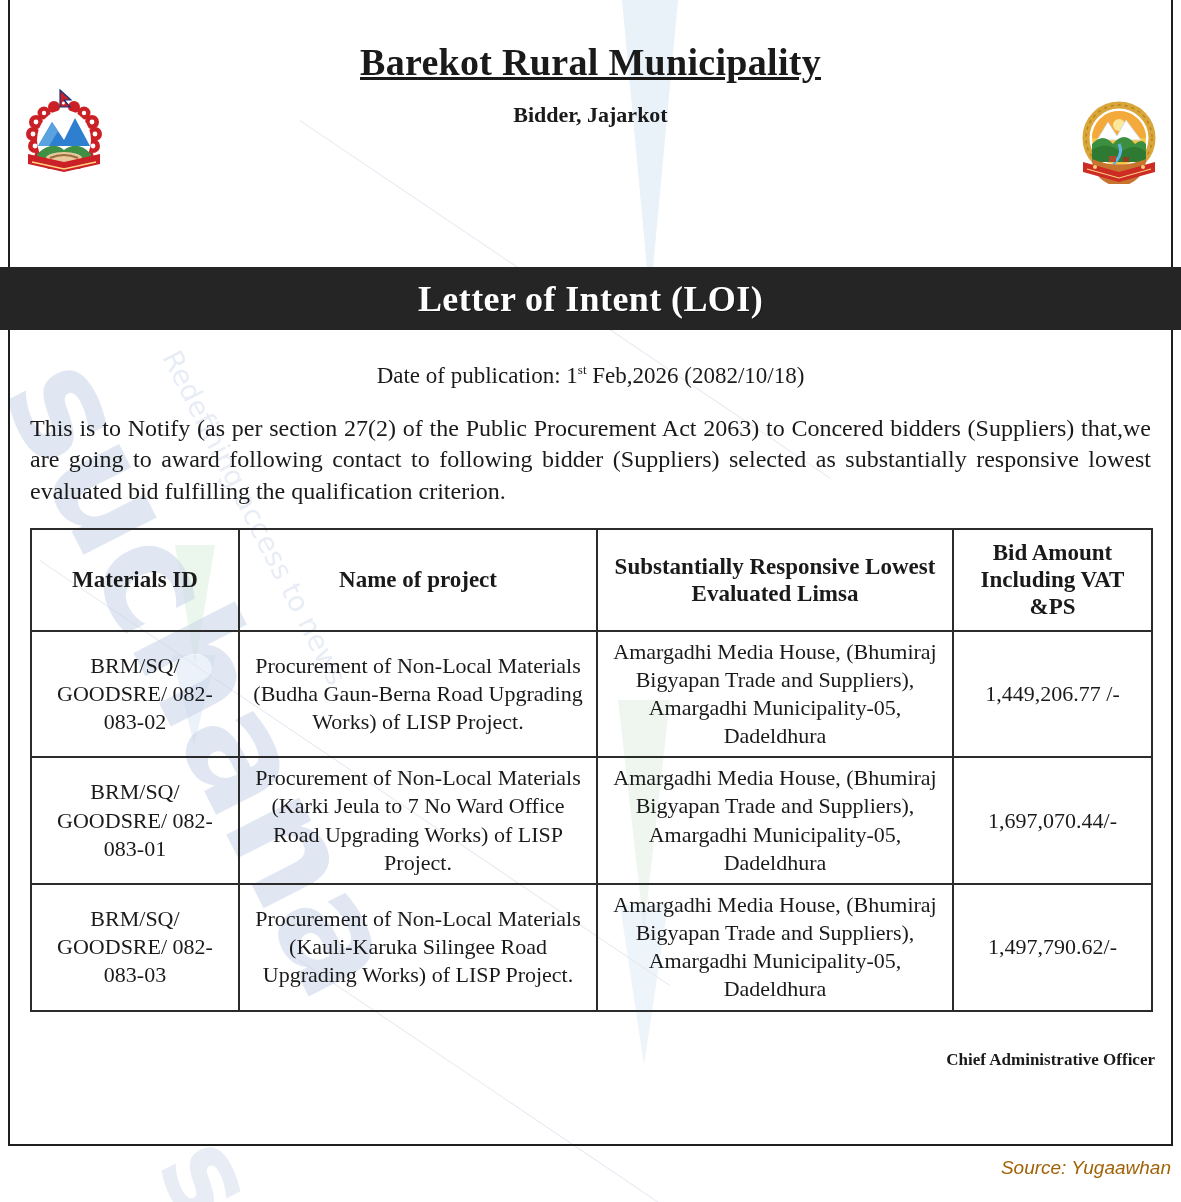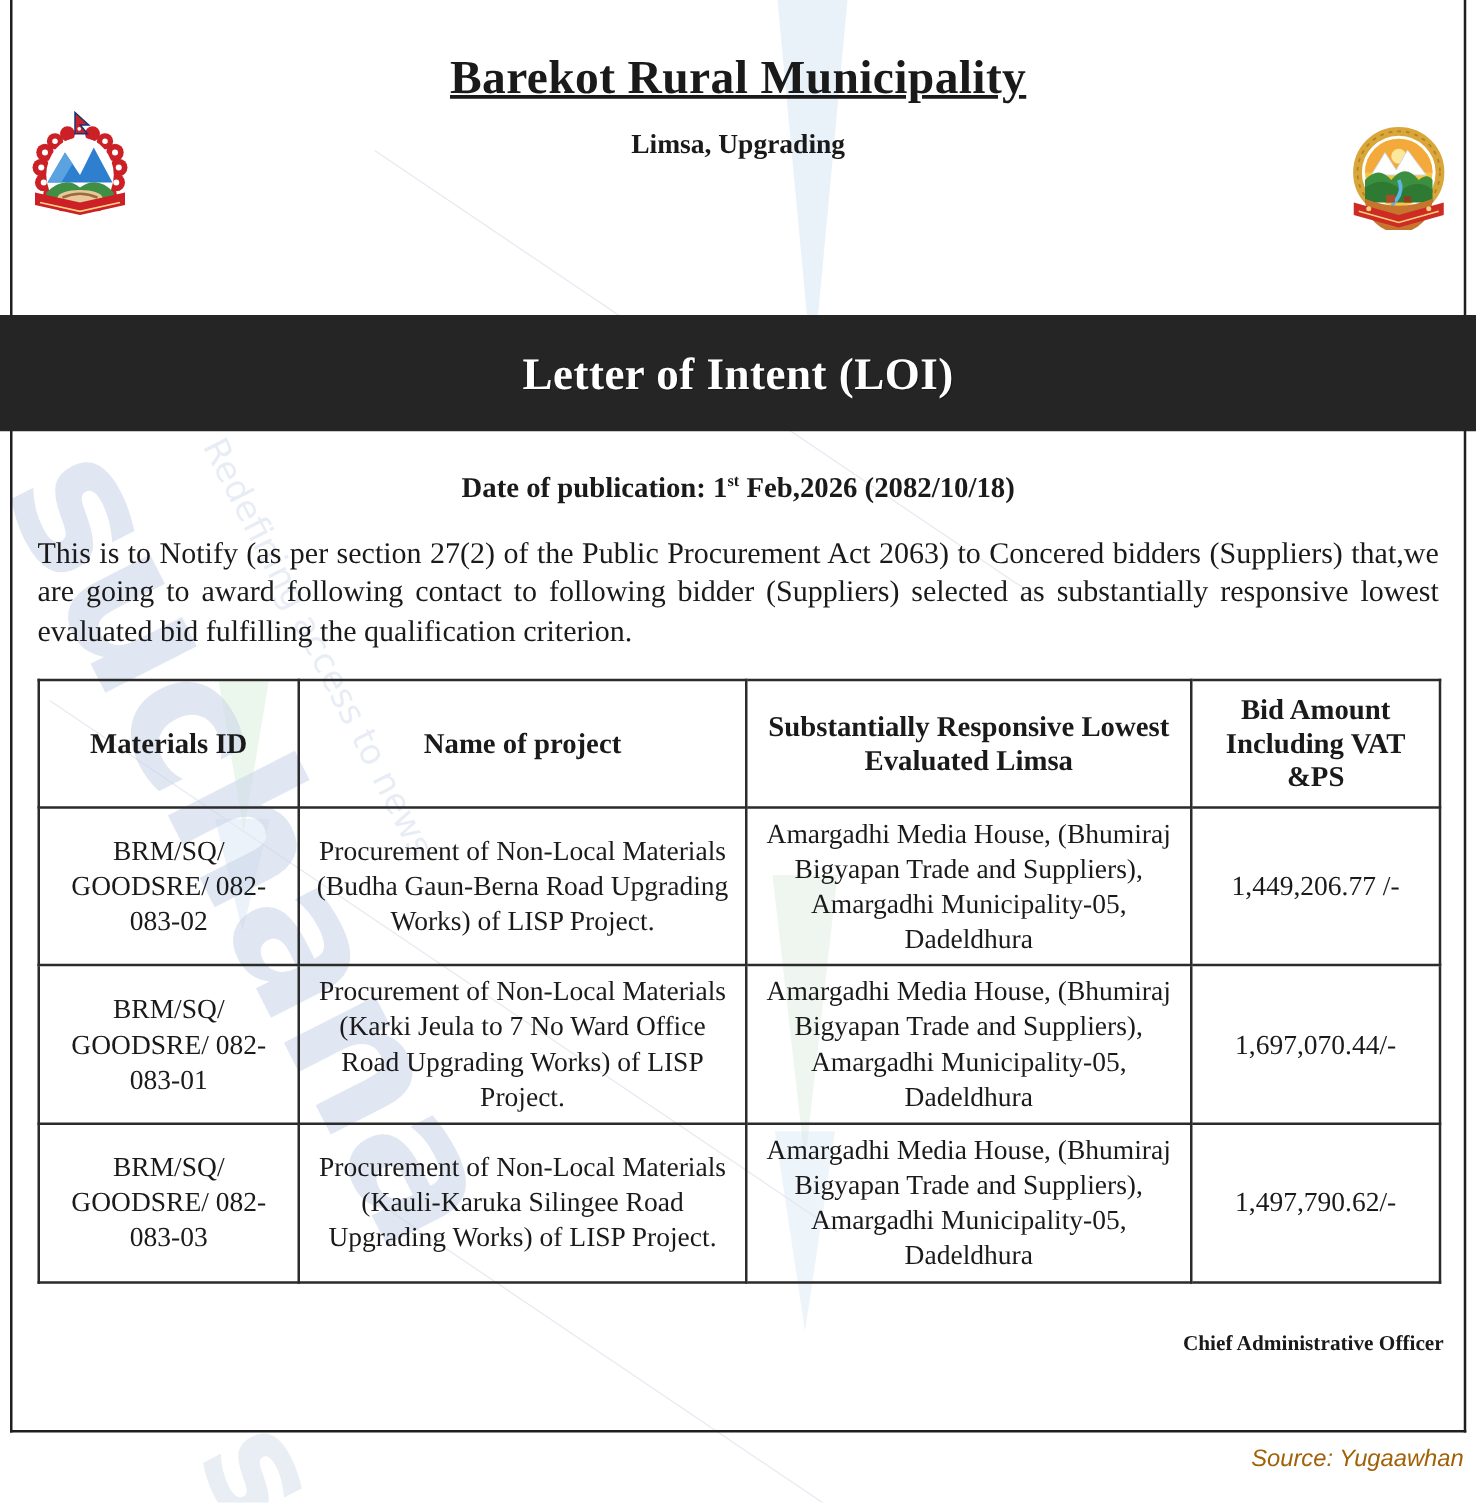--- a/index.html
+++ b/index.html
@@ -156,39 +156,40 @@
   }
   #org-address {
     text-align: center;
     font-size: 22px;
     font-weight: 700;
     margin-top: 18px;
   }
 
   
   #title-banner {
-    height: 93px;
+    height: 63px;
     background: #262525;
     display: flex;
     align-items: center;
     justify-content: center;
+    margin-top: 15px;
   }
   #doc-title {
     color: #ffffff;
     font-size: 36px;
     font-weight: 700;
     letter-spacing: .4px;
     text-shadow: 1px 1px 0 rgba(0,0,0,.35);
   }
 
   
   #publication-date {
     text-align: center;
     font-size: 23px;
-    font-weight: 700;
+    font-weight: 400;
     margin-top: 32px;
   }
   #publication-date sup {
     font-size: 13px;
     vertical-align: super;
   }
 
   
   #notice-body {
     margin: 24px 30px 0 30px;
@@ -348,21 +349,21 @@
         <rect x="44" y="61" width="6" height="5" fill="#8e3f22"></rect>
 
         <path d="M4 66 L40 76 L76 66 L76 76 L40 86 L4 76 Z" fill="#cf2b25"></path>
         <path d="M8 73 L40 82 L72 73" stroke="#f6d37a" stroke-width="1.2" fill="none"></path>
         <circle cx="16" cy="71" r="2" fill="#f6d37a"></circle>
         <circle cx="64" cy="71" r="2" fill="#f6d37a"></circle>
       </svg>
     </div>
 
     <div id="org-name-1">Barekot Rural Municipality</div>
-    <div id="org-address">Limsa, Upgrading</div>
+    <div id="org-address">Bidder, Jajarkot</div>
   </div>
 
   <div id="title-banner">
     <span id="doc-title">Letter of Intent (LOI)</span>
   </div>
 
   <div id="publication-date">
     <span>Date of publication:</span><span>&nbsp;</span><span>1</span><sup>st</sup><span>&nbsp;</span><span>Feb,2026</span><span>&nbsp;</span><span>(2082/10/18)</span>
   </div>
 

